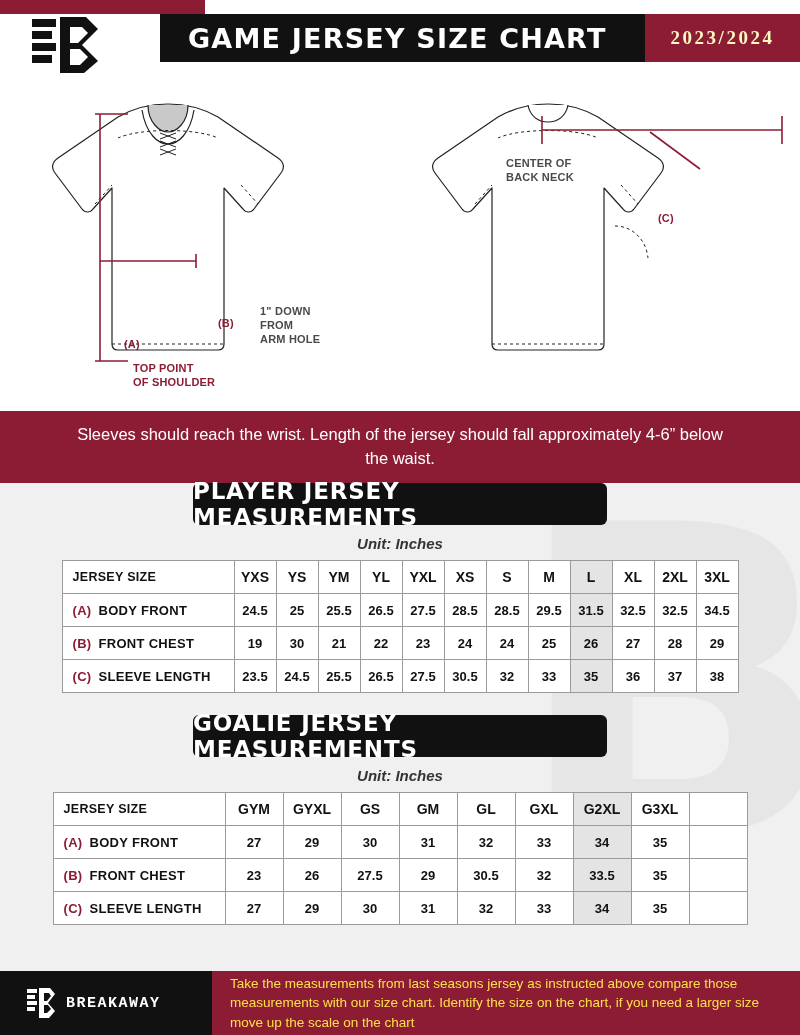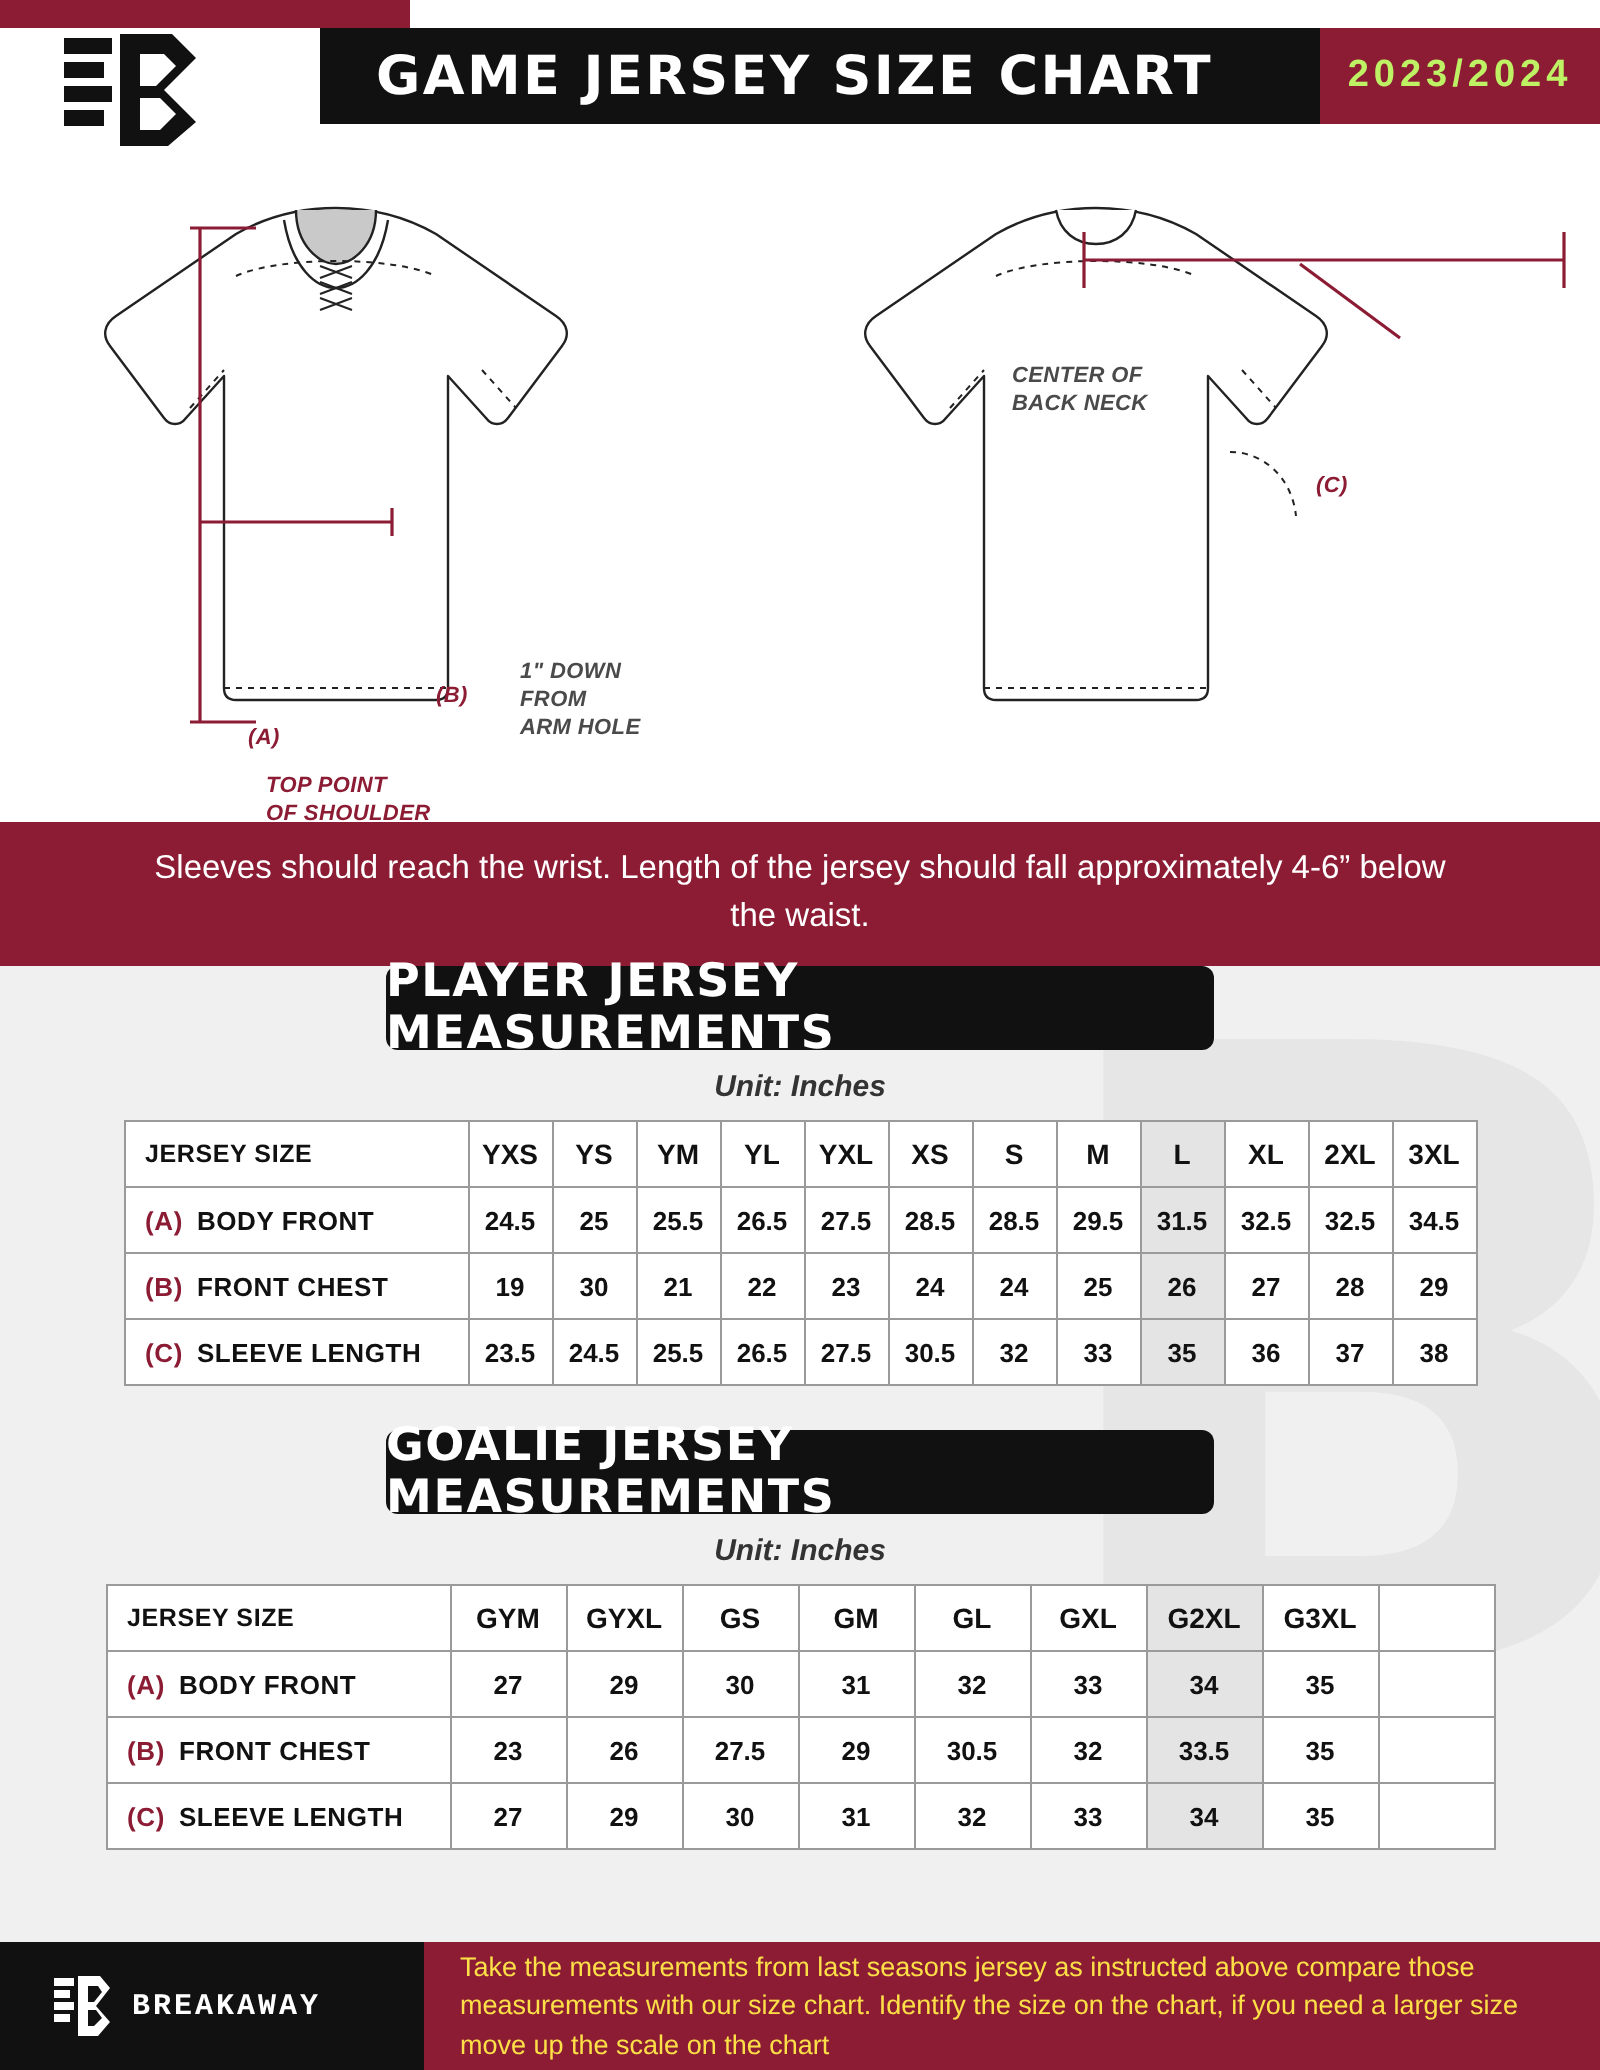--- a/index.html
+++ b/index.html
@@ -58,48 +58,46 @@
     color: #fff;
     font-size: 27px;
     font-weight: 800;
     letter-spacing: 1.2px;
     padding-left: 28px;
     font-family: "DejaVu Sans", sans-serif;
   }
   .season-box {
     position: absolute;
     right: 0; top: 14px;
-    width: 140px; height: 48px;
+    width: 155px; height: 48px;
     background: #8c1c34;
-    color: #bef264;
+    color: #fef9c3;
     display: flex; align-items: center; justify-content: center;
     font-size: 19px;
     font-weight: 800;
     letter-spacing: 2.5px;
-    font-family: Liberation Sans, sans-serif;
+    font-family: Liberation Serif, serif;
   }
 
   
   .illustration {
     position: relative;
     height: 335px;
     background: #ffffff;
     z-index: 2;
   }
   .illustration svg { display: block; }
 
   .note {
     position: absolute;
-    font-style: italic;
     font-size: 11px;
     color: #8c1c34;
     font-weight: 700;
     line-height: 1.25;
     letter-spacing: .2px;
-    margin-top: 25px;
   }
   .note.gray { color: #4a4a4a; }
 
   
   .band {
     position: relative;
     background: #8c1c34;
     color: #ffffff;
     height: 72px;
     display: flex; align-items: center; justify-content: center;

